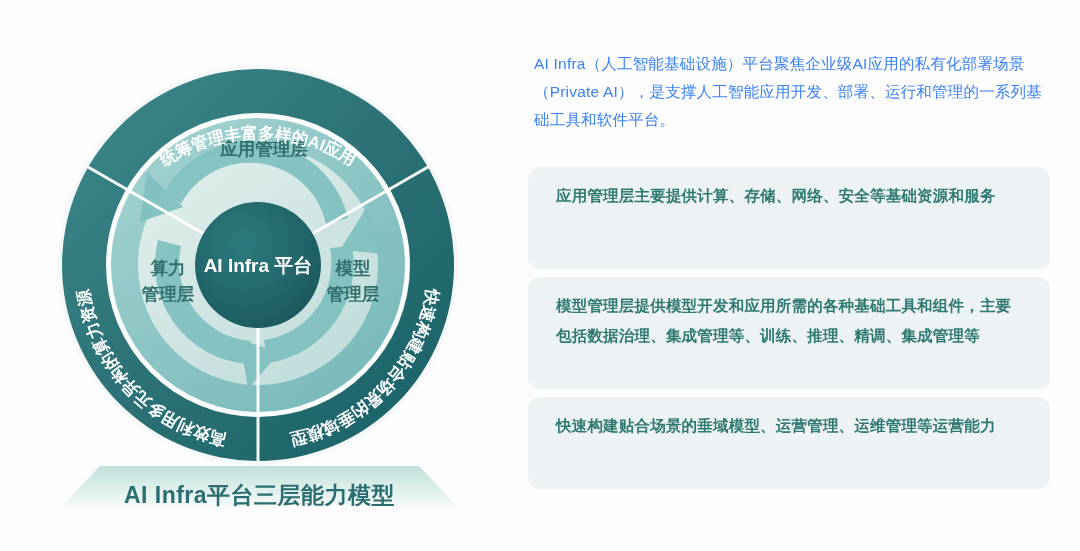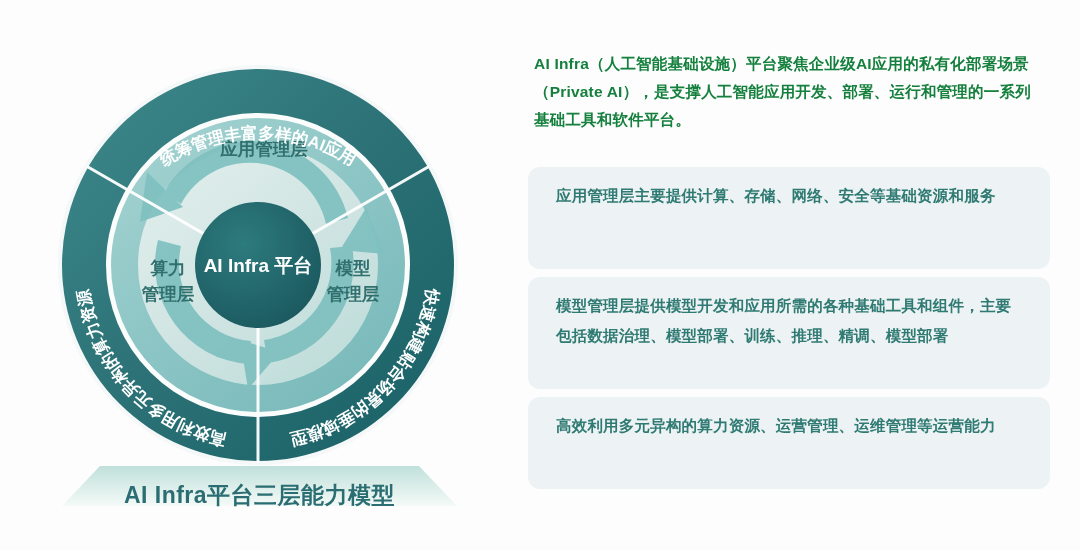--- a/index.html
+++ b/index.html
@@ -74,23 +74,23 @@
     width: 540px;
     height: 551px;
   }
 
   #intro-paragraph {
     position: absolute;
     left: 6px;
     top: 50px;
     width: 508px;
     font-size: 15.5px;
-    font-weight: bold;
+    font-weight: normal;
     line-height: 28px;
-    color: #15803d;
+    color: #3b82f6;
     letter-spacing: 0.2px;
   }
 
   .info-card {
     position: absolute;
     left: 0px;
     width: 522px;
     background: #edf2f4;
     border-radius: 12px;
     box-sizing: border-box;
@@ -231,18 +231,18 @@
       <div id="banner-label">AI Infra平台三层能力模型</div>
     </div>
   </div>
 
   <div id="text-panel">
 
     <div id="intro-paragraph">AI Infra（人工智能基础设施）平台聚焦企业级AI应用的私有化部署场景（Private AI），是支撑人工智能应用开发、部署、运行和管理的一系列基础工具和软件平台。</div>
 
     <div class="info-card" id="card-0">应用管理层主要提供计算、存储、网络、安全等基础资源和服务</div>
 
-    <div class="info-card" id="card-1">模型管理层提供模型开发和应用所需的各种基础工具和组件，主要包括数据治理、模型部署、训练、推理、精调、模型部署</div>
-
-    <div class="info-card" id="card-2">高效利用多元异构的算力资源、运营管理、运维管理等运营能力</div>
+    <div class="info-card" id="card-1">模型管理层提供模型开发和应用所需的各种基础工具和组件，主要包括数据治理、集成管理等、训练、推理、精调、集成管理等</div>
+
+    <div class="info-card" id="card-2">快速构建贴合场景的垂域模型、运营管理、运维管理等运营能力</div>
   </div>
 
 </div>
 
 </body></html>

